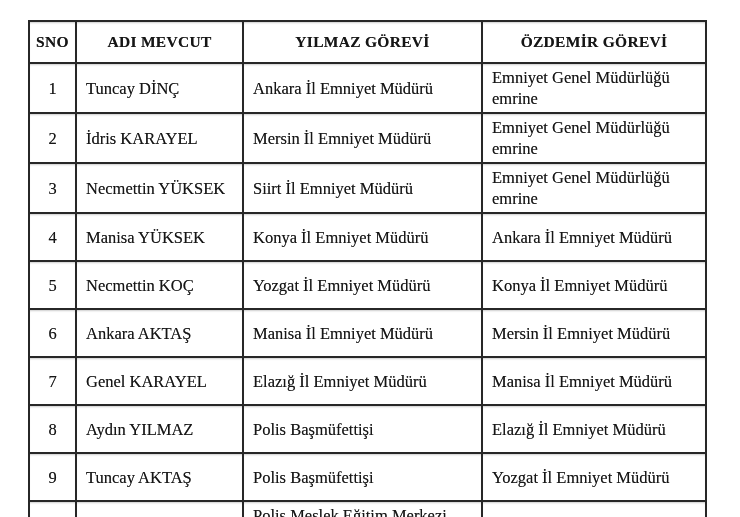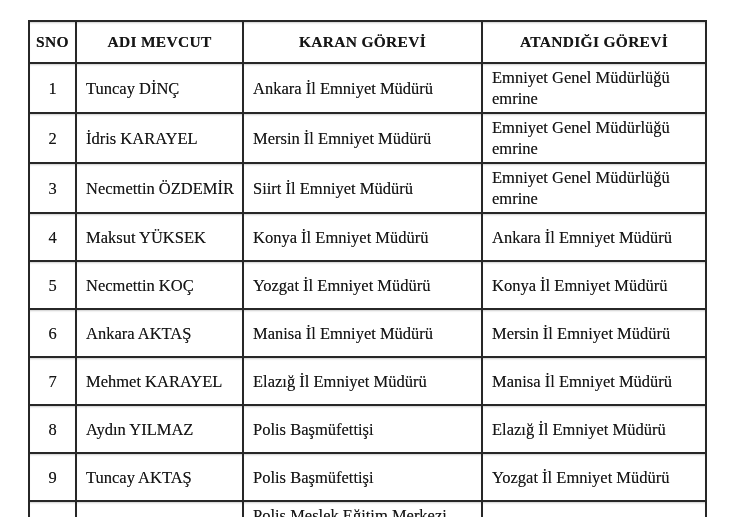--- a/index.html
+++ b/index.html
@@ -66,64 +66,64 @@
     <colgroup>
       <col class="c-sno">
         <col class="c-name">
         <col class="c-cur">
         <col class="c-asg">
     </colgroup>
     <thead>
       <tr>
         <th>SNO</th>
         <th>ADI MEVCUT</th>
-        <th>KARAN GÖREVİ</th>
-        <th>ATANDIĞI GÖREVİ</th>
+        <th>YILMAZ GÖREVİ</th>
+        <th>ÖZDEMİR GÖREVİ</th>
       </tr>
     </thead>
     <tbody>
       <tr>
         <td class="sno">1</td>
         <td class="name">Tuncay DİNÇ</td>
         <td>Ankara İl Emniyet Müdürü</td>
         <td>Emniyet Genel Müdürlüğü emrine</td>
       </tr>
       <tr>
         <td class="sno">2</td>
         <td class="name">İdris KARAYEL</td>
         <td>Mersin İl Emniyet Müdürü</td>
         <td>Emniyet Genel Müdürlüğü emrine</td>
       </tr>
       <tr>
         <td class="sno">3</td>
-        <td class="name">Necmettin ÖZDEMİR</td>
+        <td class="name">Necmettin YÜKSEK</td>
         <td>Siirt İl Emniyet Müdürü</td>
         <td>Emniyet Genel Müdürlüğü emrine</td>
       </tr>
       <tr>
         <td class="sno">4</td>
-        <td class="name">Maksut YÜKSEK</td>
+        <td class="name">Manisa YÜKSEK</td>
         <td>Konya İl Emniyet Müdürü</td>
         <td>Ankara İl Emniyet Müdürü</td>
       </tr>
       <tr>
         <td class="sno">5</td>
         <td class="name">Necmettin KOÇ</td>
         <td>Yozgat İl Emniyet Müdürü</td>
         <td>Konya İl Emniyet Müdürü</td>
       </tr>
       <tr>
         <td class="sno">6</td>
         <td class="name">Ankara AKTAŞ</td>
         <td>Manisa İl Emniyet Müdürü</td>
         <td>Mersin İl Emniyet Müdürü</td>
       </tr>
       <tr>
         <td class="sno">7</td>
-        <td class="name">Mehmet KARAYEL</td>
+        <td class="name">Genel KARAYEL</td>
         <td>Elazığ İl Emniyet Müdürü</td>
         <td>Manisa İl Emniyet Müdürü</td>
       </tr>
       <tr>
         <td class="sno">8</td>
         <td class="name">Aydın YILMAZ</td>
         <td>Polis Başmüfettişi</td>
         <td>Elazığ İl Emniyet Müdürü</td>
       </tr>
       <tr>

